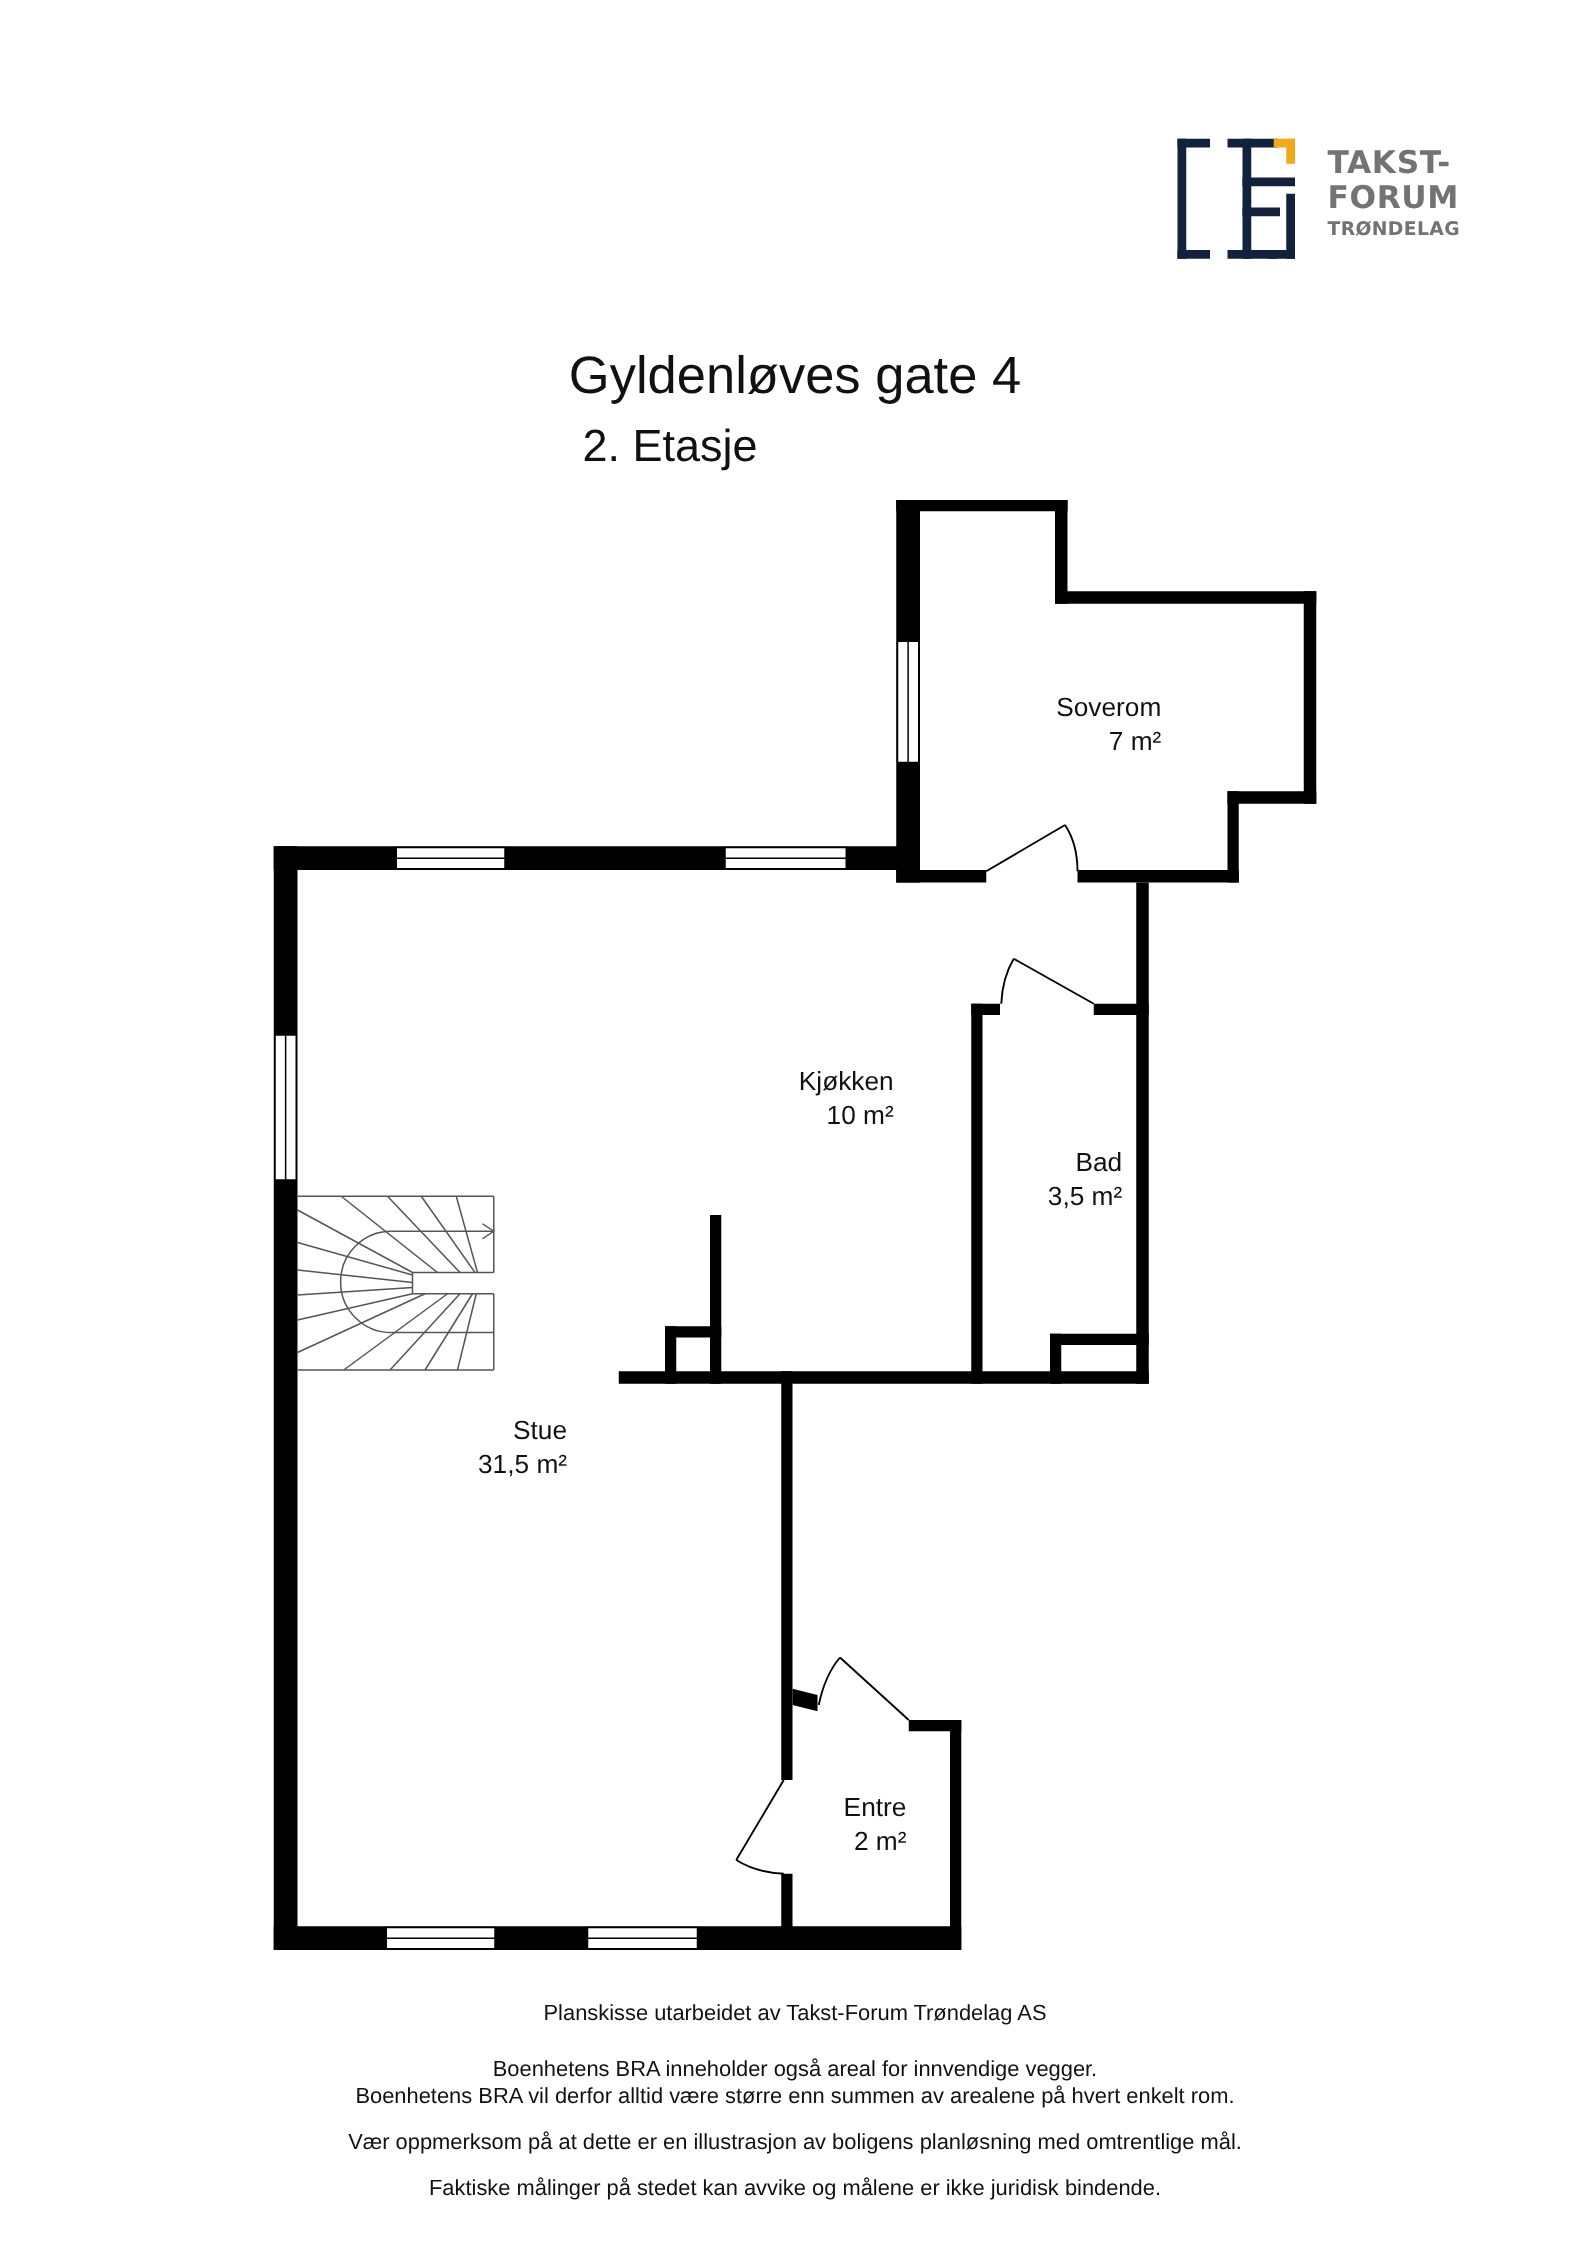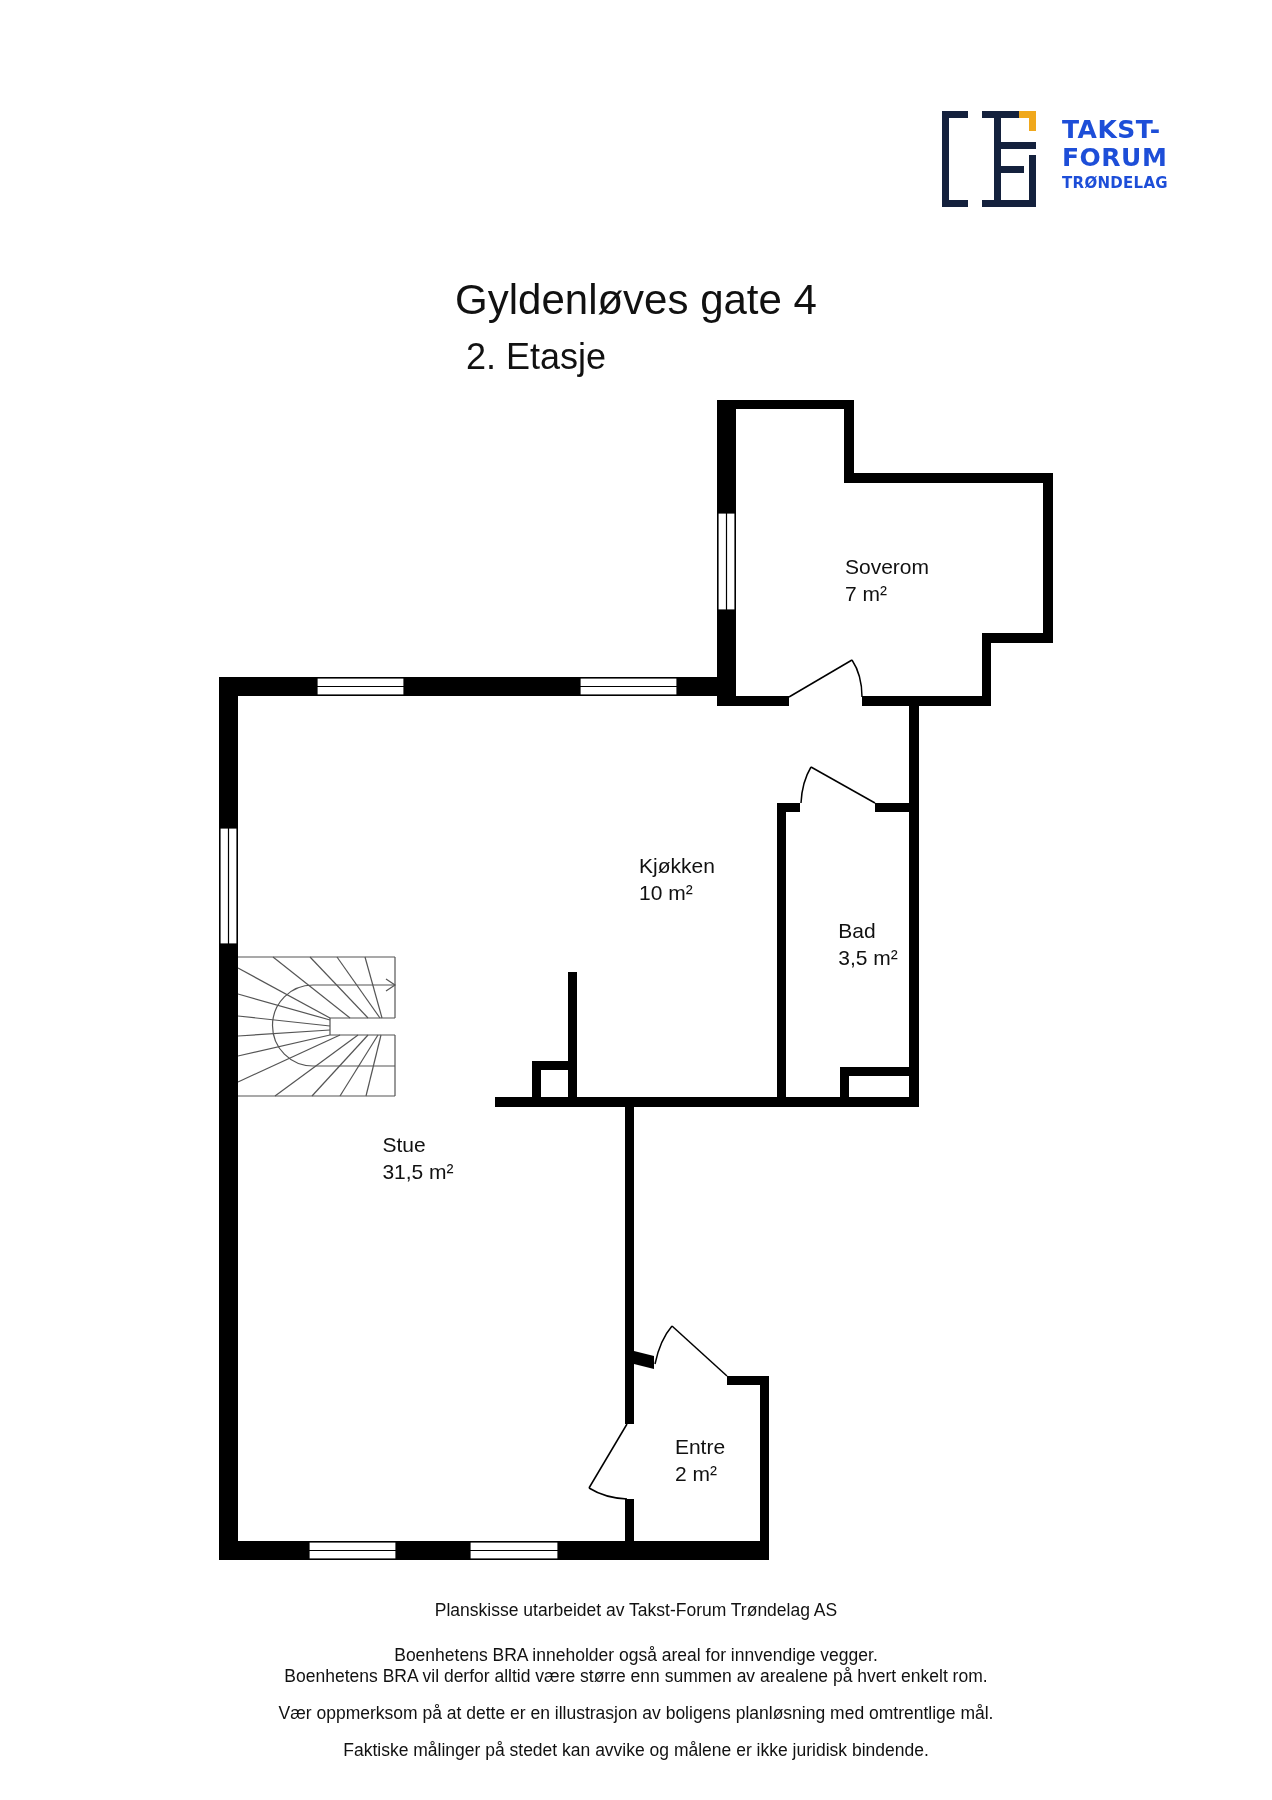--- a/index.html
+++ b/index.html
@@ -1,25 +1,25 @@
 <!DOCTYPE html>
 <html><head>
 <meta charset="utf-8">
 <style>
   html, body { margin: 0; padding: 0; background: #ffffff; }
   body { width: 1272px; height: 1800px; position: relative; overflow: hidden; font-family: "Liberation Sans", sans-serif; color: #111; }
   .logo { position: absolute; left: 938px; top: 105px; width: 240px; height: 105px; }
-  .logo-text { position: absolute; left: 1062px; top: 117px; line-height: 1; font-family: "DejaVu Sans", sans-serif; font-weight: bold; color: #1d4ed8; }
+  .logo-text { position: absolute; left: 1062px; top: 117px; line-height: 1; font-family: "DejaVu Sans", sans-serif; font-weight: bold; color: #737373; }
   .logo-text .l1, .logo-text .l2 { font-size: 25px; letter-spacing: 0.5px; display: block; }
   .logo-text .l2 { margin-top: 3px; }
   .logo-text .l3 { font-size: 15px; display: block; margin-top: 6px; letter-spacing: 0.3px; text-align: center; }
   .title { position: absolute; left: 0; width: 1272px; text-align: center; top: 276px; font-size: 42px; }
   .subtitle { position: absolute; left: 0; width: 1072px; text-align: center; top: 336px; font-size: 36px; }
   .plan { position: absolute; left: 0; top: 0; }
-  .room-label { position: absolute; text-align: left; font-size: 21px; line-height: 27px; transform: translateX(-50%); white-space: nowrap; }
+  .room-label { position: absolute; text-align: right; font-size: 21px; line-height: 27px; transform: translateX(-50%); white-space: nowrap; }
   .footer { position: absolute; left: 0; width: 1272px; text-align: center; font-size: 17.5px; line-height: 21px; }
 </style>
 </head>
 <body>
 
 <div class="logo">
   <svg width="240" height="105" viewBox="0 0 240 105">
     <g fill="#14213d">
 
       <rect x="4" y="6" width="7" height="96"></rect>

